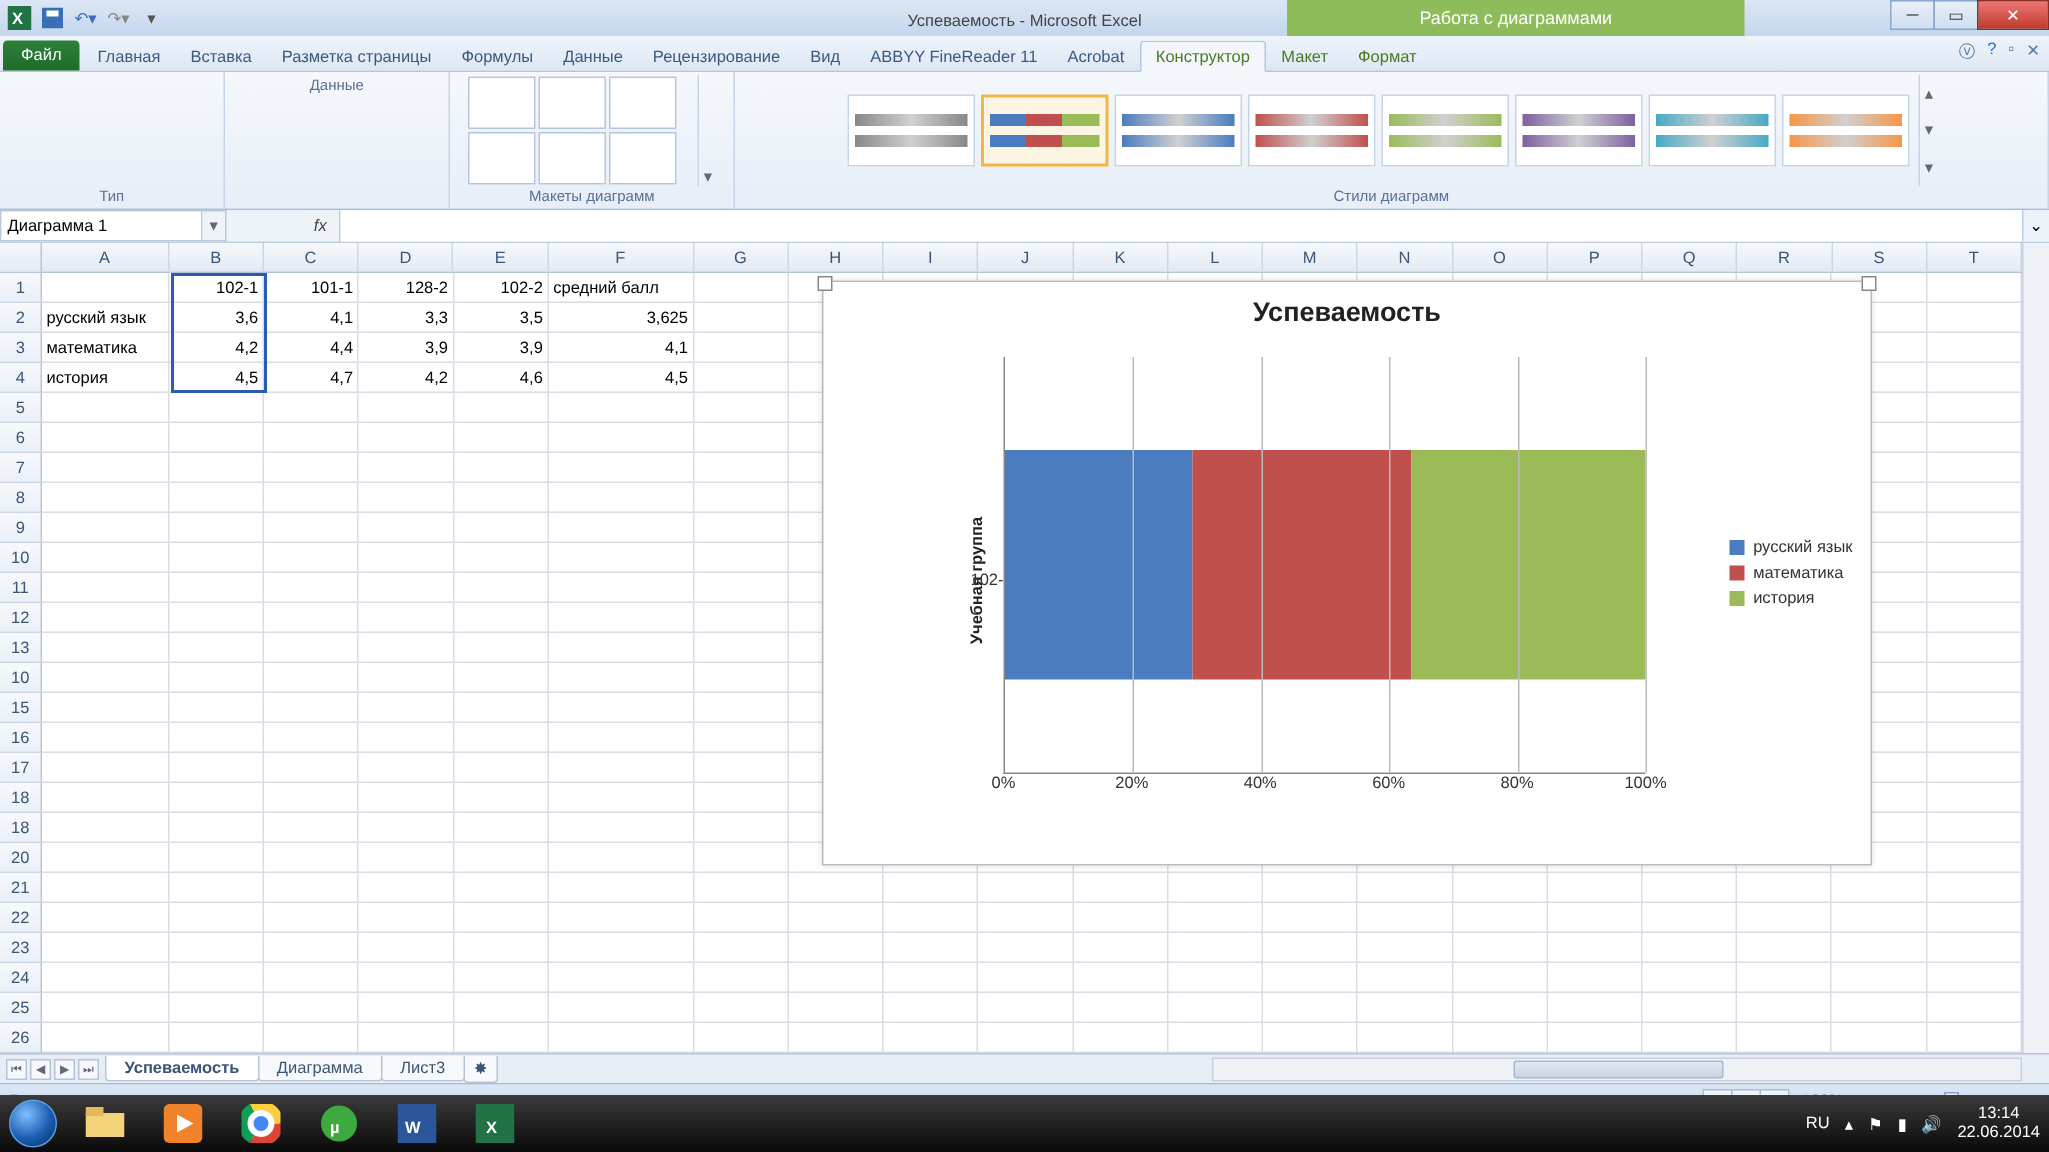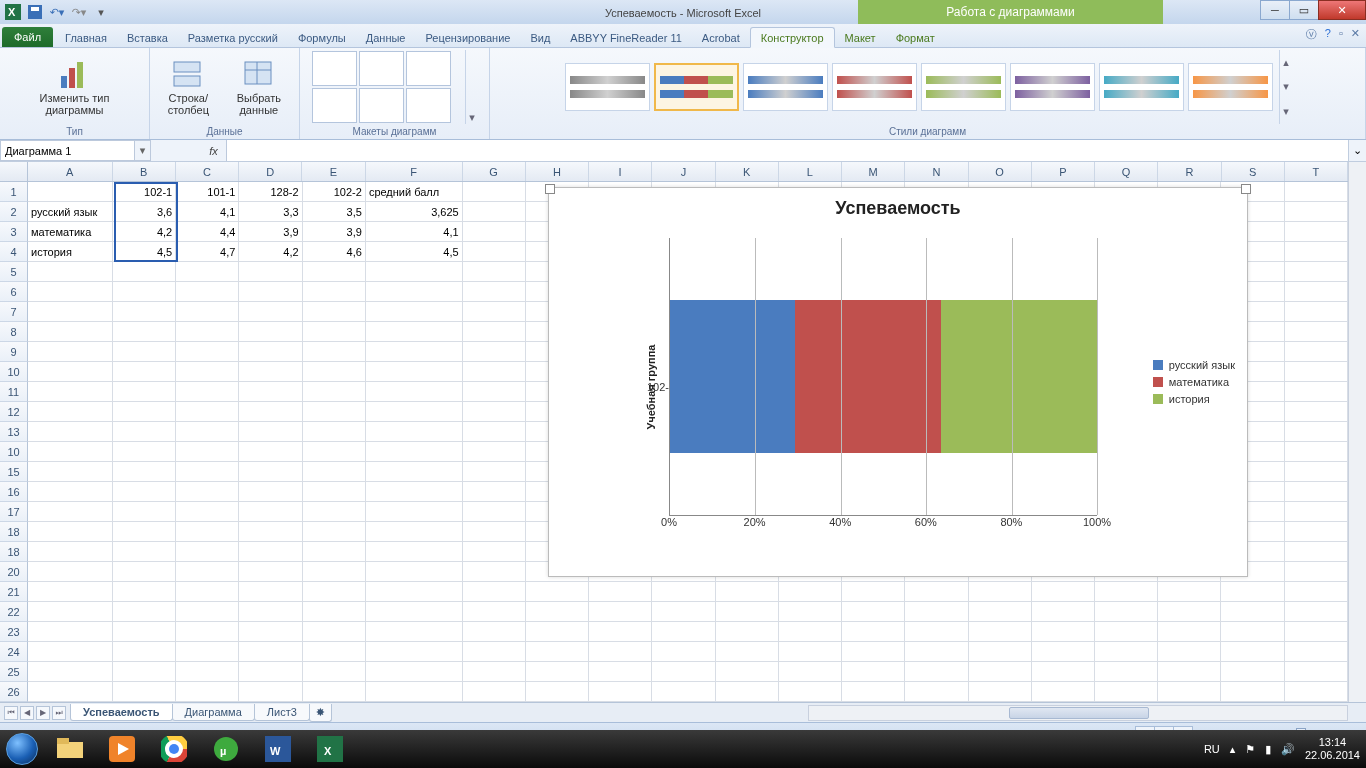--- a/index.html
+++ b/index.html
@@ -123,70 +123,45 @@
     <div class="win-btn">─</div>
     <div class="win-btn">▭</div>
     <div class="win-btn win-close">✕</div>
   </div>
 </div>
 
 <div class="ribbon-tabs">
   <div class="rtab file">Файл</div>
   <div class="rtab">Главная</div>
   <div class="rtab">Вставка</div>
-  <div class="rtab">Разметка русский</div>
+  <div class="rtab">Разметка страницы</div>
   <div class="rtab">Формулы</div>
   <div class="rtab">Данные</div>
   <div class="rtab">Рецензирование</div>
   <div class="rtab">Вид</div>
   <div class="rtab">ABBYY FineReader 11</div>
   <div class="rtab">Acrobat</div>
   <div class="rtab active chart">Конструктор</div>
   <div class="rtab chart">Макет</div>
   <div class="rtab chart">Формат</div>
   <div class="help-icons">
     <span>ⓥ</span>
     <span style="color:#2a6fd6">?</span>
     <span>▫</span>
     <span>✕</span>
   </div>
 </div>
 
 <div class="ribbon">
   <div class="rgroup" style="width:150px">
     <div class="rgroup-body">
-      <div class="big-btn">
-        <span class="ico"><svg width="32" height="32">
-              <rect x="2" y="18" width="6" height="12" fill="#4a7cbf"></rect>
-              <rect x="10" y="10" width="6" height="20" fill="#c0504d"></rect>
-              <rect x="18" y="4" width="6" height="26" fill="#9bbb59"></rect>
-            </svg></span>
-        <span>Изменить тип диаграммы</span>
-      </div>
     </div>
     <div class="rgroup-label">Тип</div>
   </div>
   <div class="rgroup" style="width:150px">
-    <div class="rgroup-body">
-      <div class="big-btn">
-        <span class="ico"><svg width="32" height="32">
-              <rect x="2" y="4" width="26" height="10" fill="#d5e3f3" stroke="#6a8fc0"></rect>
-              <rect x="2" y="18" width="26" height="10" fill="#d5e3f3" stroke="#6a8fc0"></rect>
-            </svg></span>
-        <span>Строка/столбец</span>
-      </div>
-      <div class="big-btn">
-        <span class="ico"><svg width="32" height="32">
-              <rect x="2" y="4" width="26" height="22" fill="#d5e3f3" stroke="#6a8fc0"></rect>
-              <line x1="2" y1="12" x2="28" y2="12" stroke="#6a8fc0"></line>
-              <line x1="14" y1="4" x2="14" y2="26" stroke="#6a8fc0"></line>
-            </svg></span>
-        <span>Выбрать данные</span>
-      </div>
-    </div>
     <div class="rgroup-label">Данные</div>
   </div>
   <div class="rgroup" style="width:190px">
     <div class="rgroup-body">
       <div class="layout-grid">
         <div class="layout-thumb"></div>
         <div class="layout-thumb"></div>
         <div class="layout-thumb"></div>
         <div class="layout-thumb"></div>
         <div class="layout-thumb"></div>

